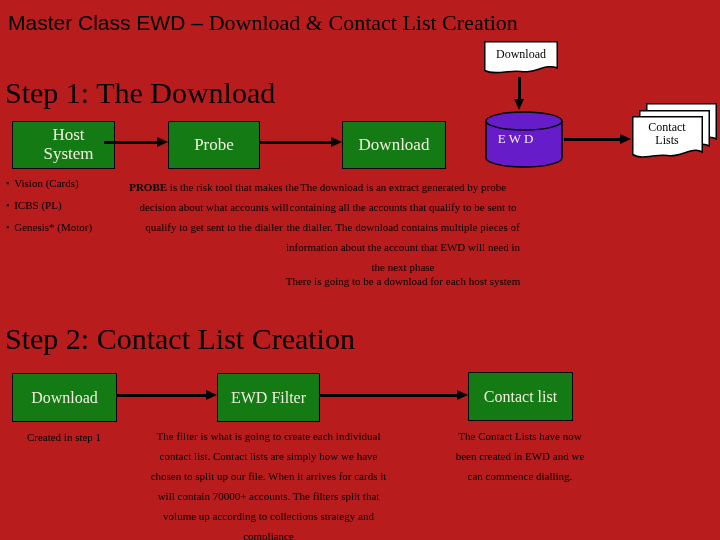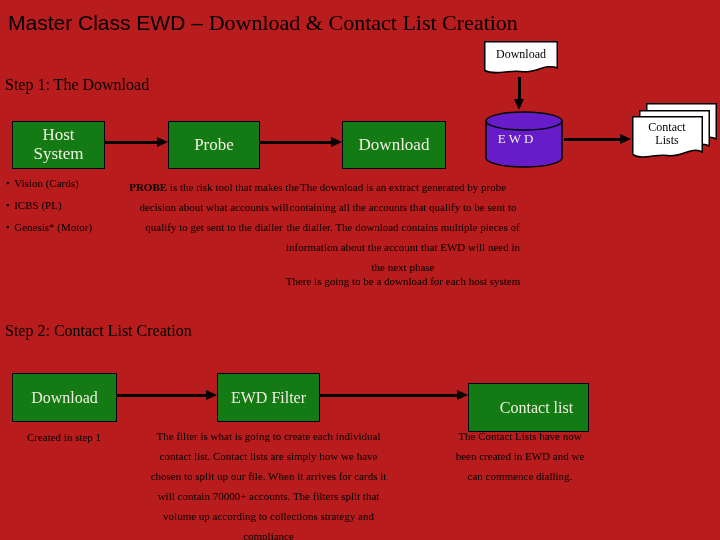--- a/index.html
+++ b/index.html
@@ -5,21 +5,21 @@
   html,body{margin:0;padding:0;background:#888;}
   .slide{
     position:relative;width:720px;height:540px;background:#b91c1c;
     font-family:"Liberation Serif", serif;color:#000;overflow:hidden;
   }
   
   .title{position:absolute;left:8px;top:10px;margin:0;font-size:22px;font-weight:normal;white-space:nowrap;}
   .title .t-sans{font-family:"Liberation Sans", sans-serif;font-size:21px;}
   .title .t-serif{font-family:"Liberation Serif", serif;font-size:22px;}
   
-  .heading{position:absolute;margin:0;font-size:16px;font-weight:normal;white-space:nowrap;}
+  .heading{position:absolute;margin:0;font-size:30px;font-weight:normal;white-space:nowrap;}
   
   .gbox{
     position:absolute;height:46px;background:#147a14;border:1px solid #000;
     display:flex;align-items:center;justify-content:center;text-align:center;
     color:#f2efe2;font-size:17px;line-height:1.1;
   }
   .gbox.small{font-size:16px;height:47px;}
   .gbox .lbl{display:block;}
   .gbox .narrow{width:62px;}
   
@@ -60,21 +60,21 @@
     <span class="doc-label" style="top:7px;">Download</span>
   </div>
 
   <div>
     <div class="aline-v" style="left:518px;top:77px;height:24px;"></div>
     <div class="ah-d" style="left:514px;top:99px;"></div>
   </div>
 
   <h2 class="heading" style="left:5px;top:76px;">Step 1: The Download</h2>
 
-  <div class="gbox" style="left:12px;top:121px;width:91px;">
+  <div class="gbox" style="left:12px;top:121px;width:91px;padding-left:10px;">
     <span class="lbl narrow">Host System</span>
   </div>
   <div class="gbox" style="left:168px;top:121px;width:90px;">
     <span class="lbl">Probe</span>
   </div>
   <div class="gbox" style="left:342px;top:121px;width:102px;">
     <span class="lbl">Download</span>
   </div>
 
   <div>
@@ -143,21 +143,21 @@
   </div>
 
   <h2 class="heading" style="left:5px;top:322px;">Step 2: Contact List Creation</h2>
 
   <div class="gbox small" style="left:12px;top:373px;width:103px;">
     <span class="lbl">Download</span>
   </div>
   <div class="gbox small" style="left:217px;top:373px;width:101px;">
     <span class="lbl">EWD Filter</span>
   </div>
-  <div class="gbox small" style="left:468px;top:383px;width:103px;padding-left:16px;">
+  <div class="gbox small" style="left:468px;top:372px;width:103px;">
     <span class="lbl">Contact list</span>
   </div>
 
   <div>
     <div class="aline-h" style="left:116px;top:394px;width:92px;"></div>
     <div class="ah-r" style="left:206px;top:390px;"></div>
   </div>
   <div>
     <div class="aline-h" style="left:319px;top:394px;width:140px;"></div>
     <div class="ah-r" style="left:457px;top:390px;"></div>

